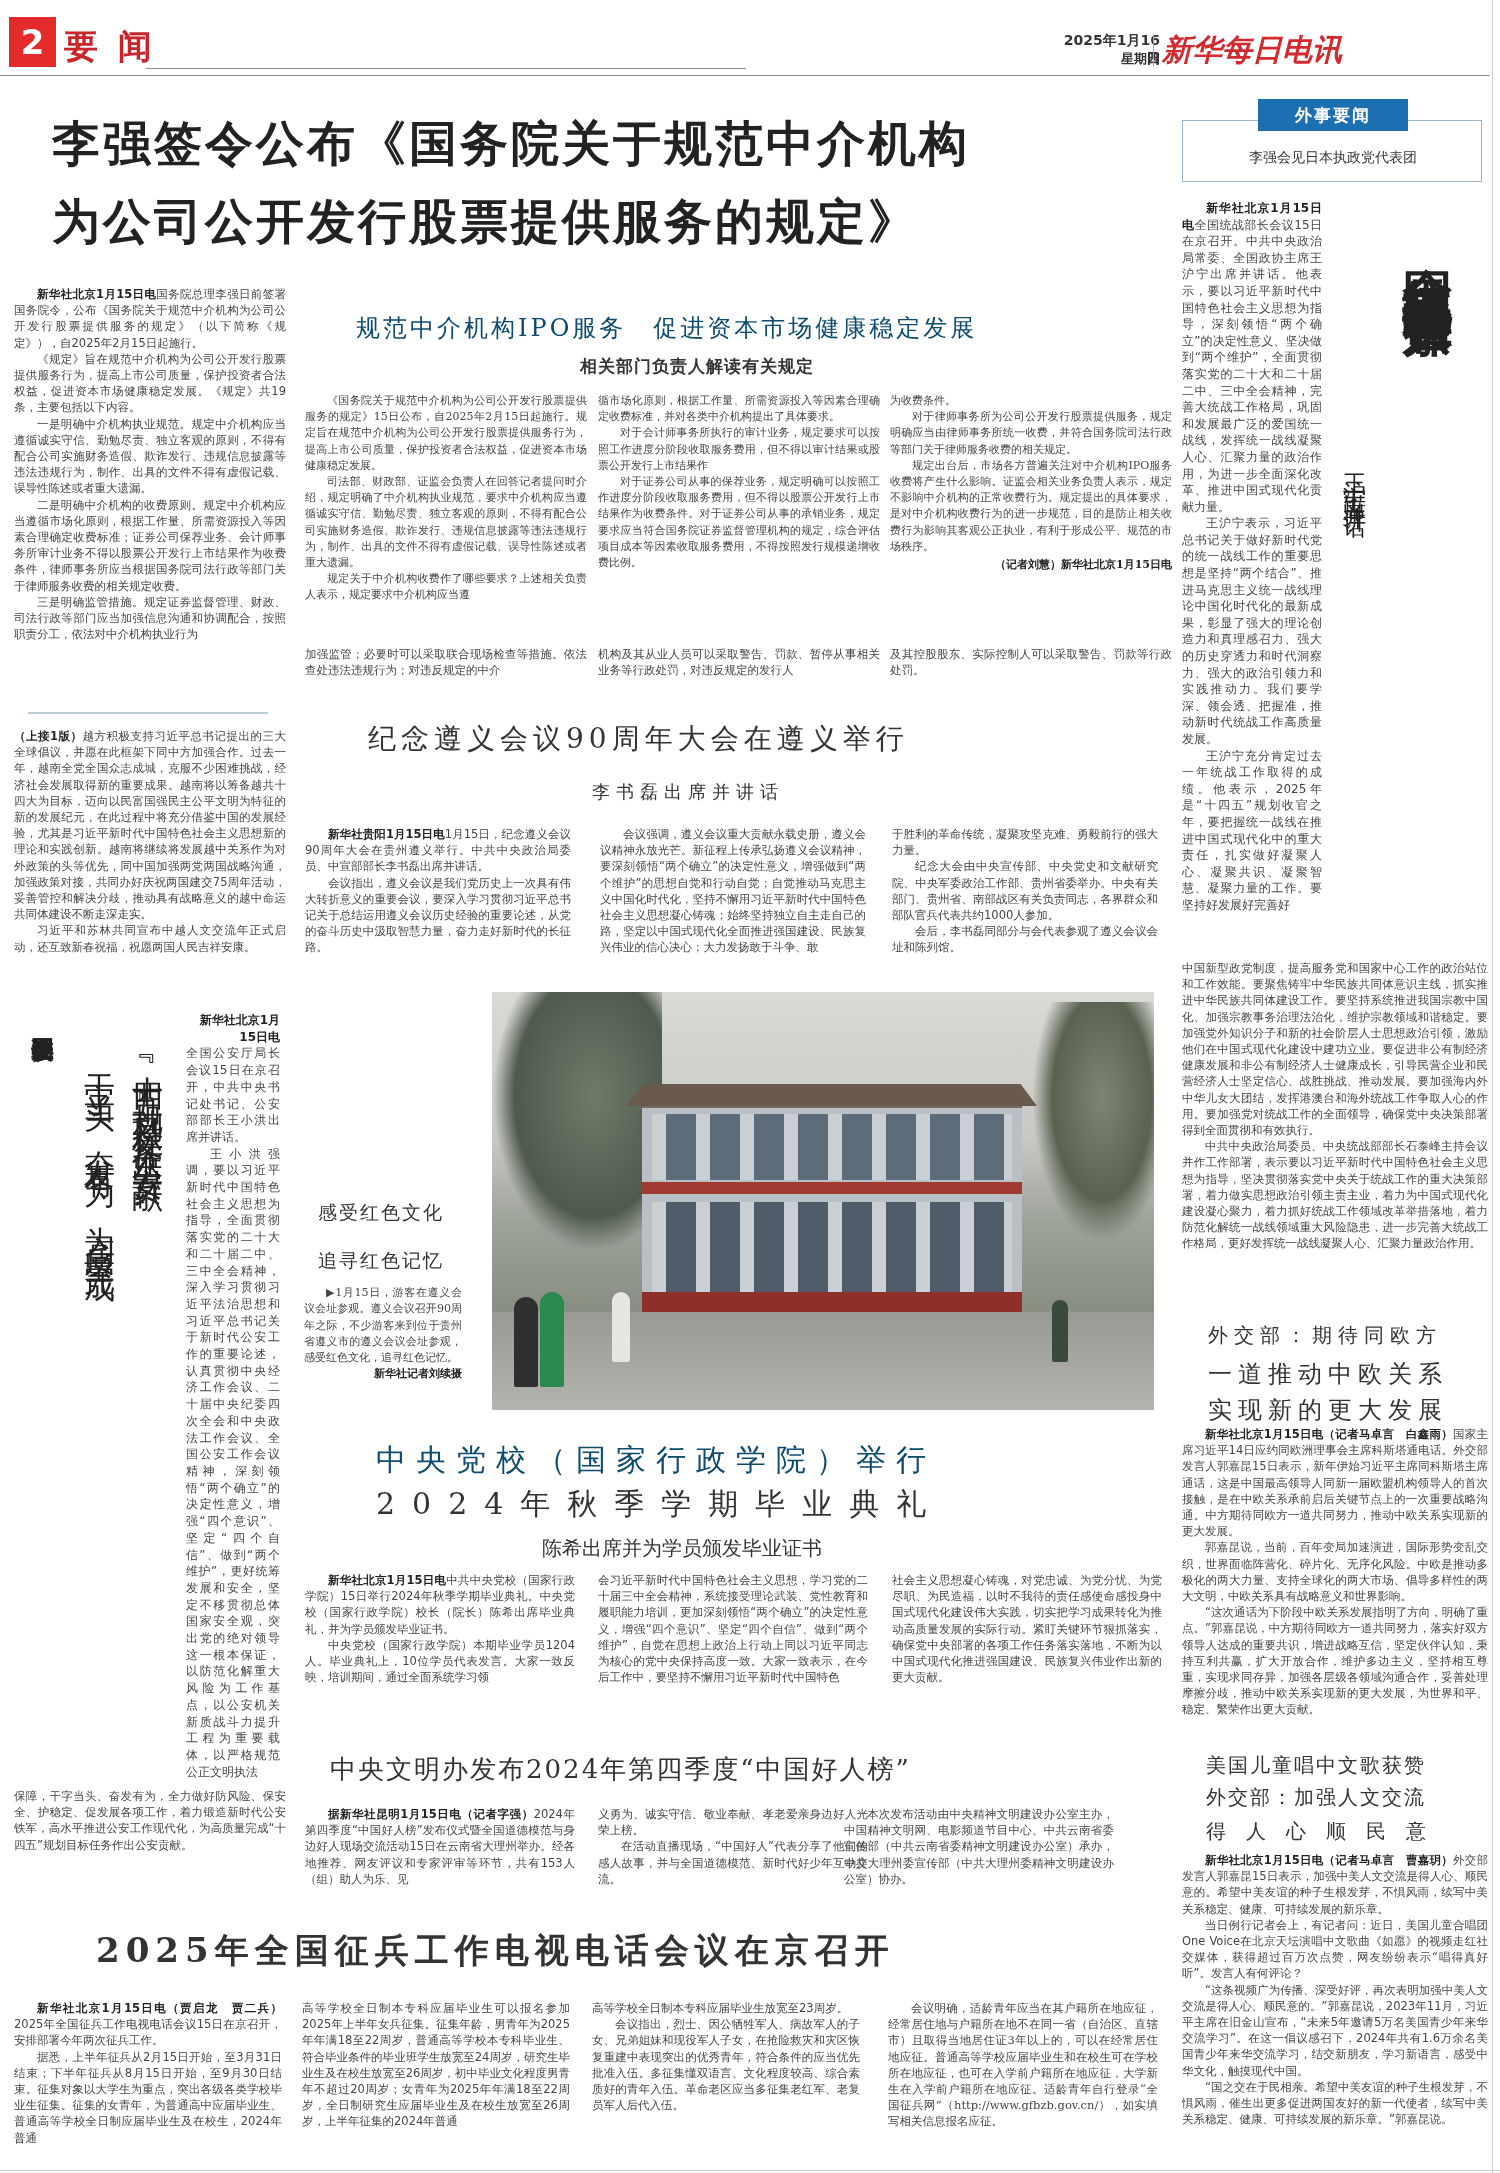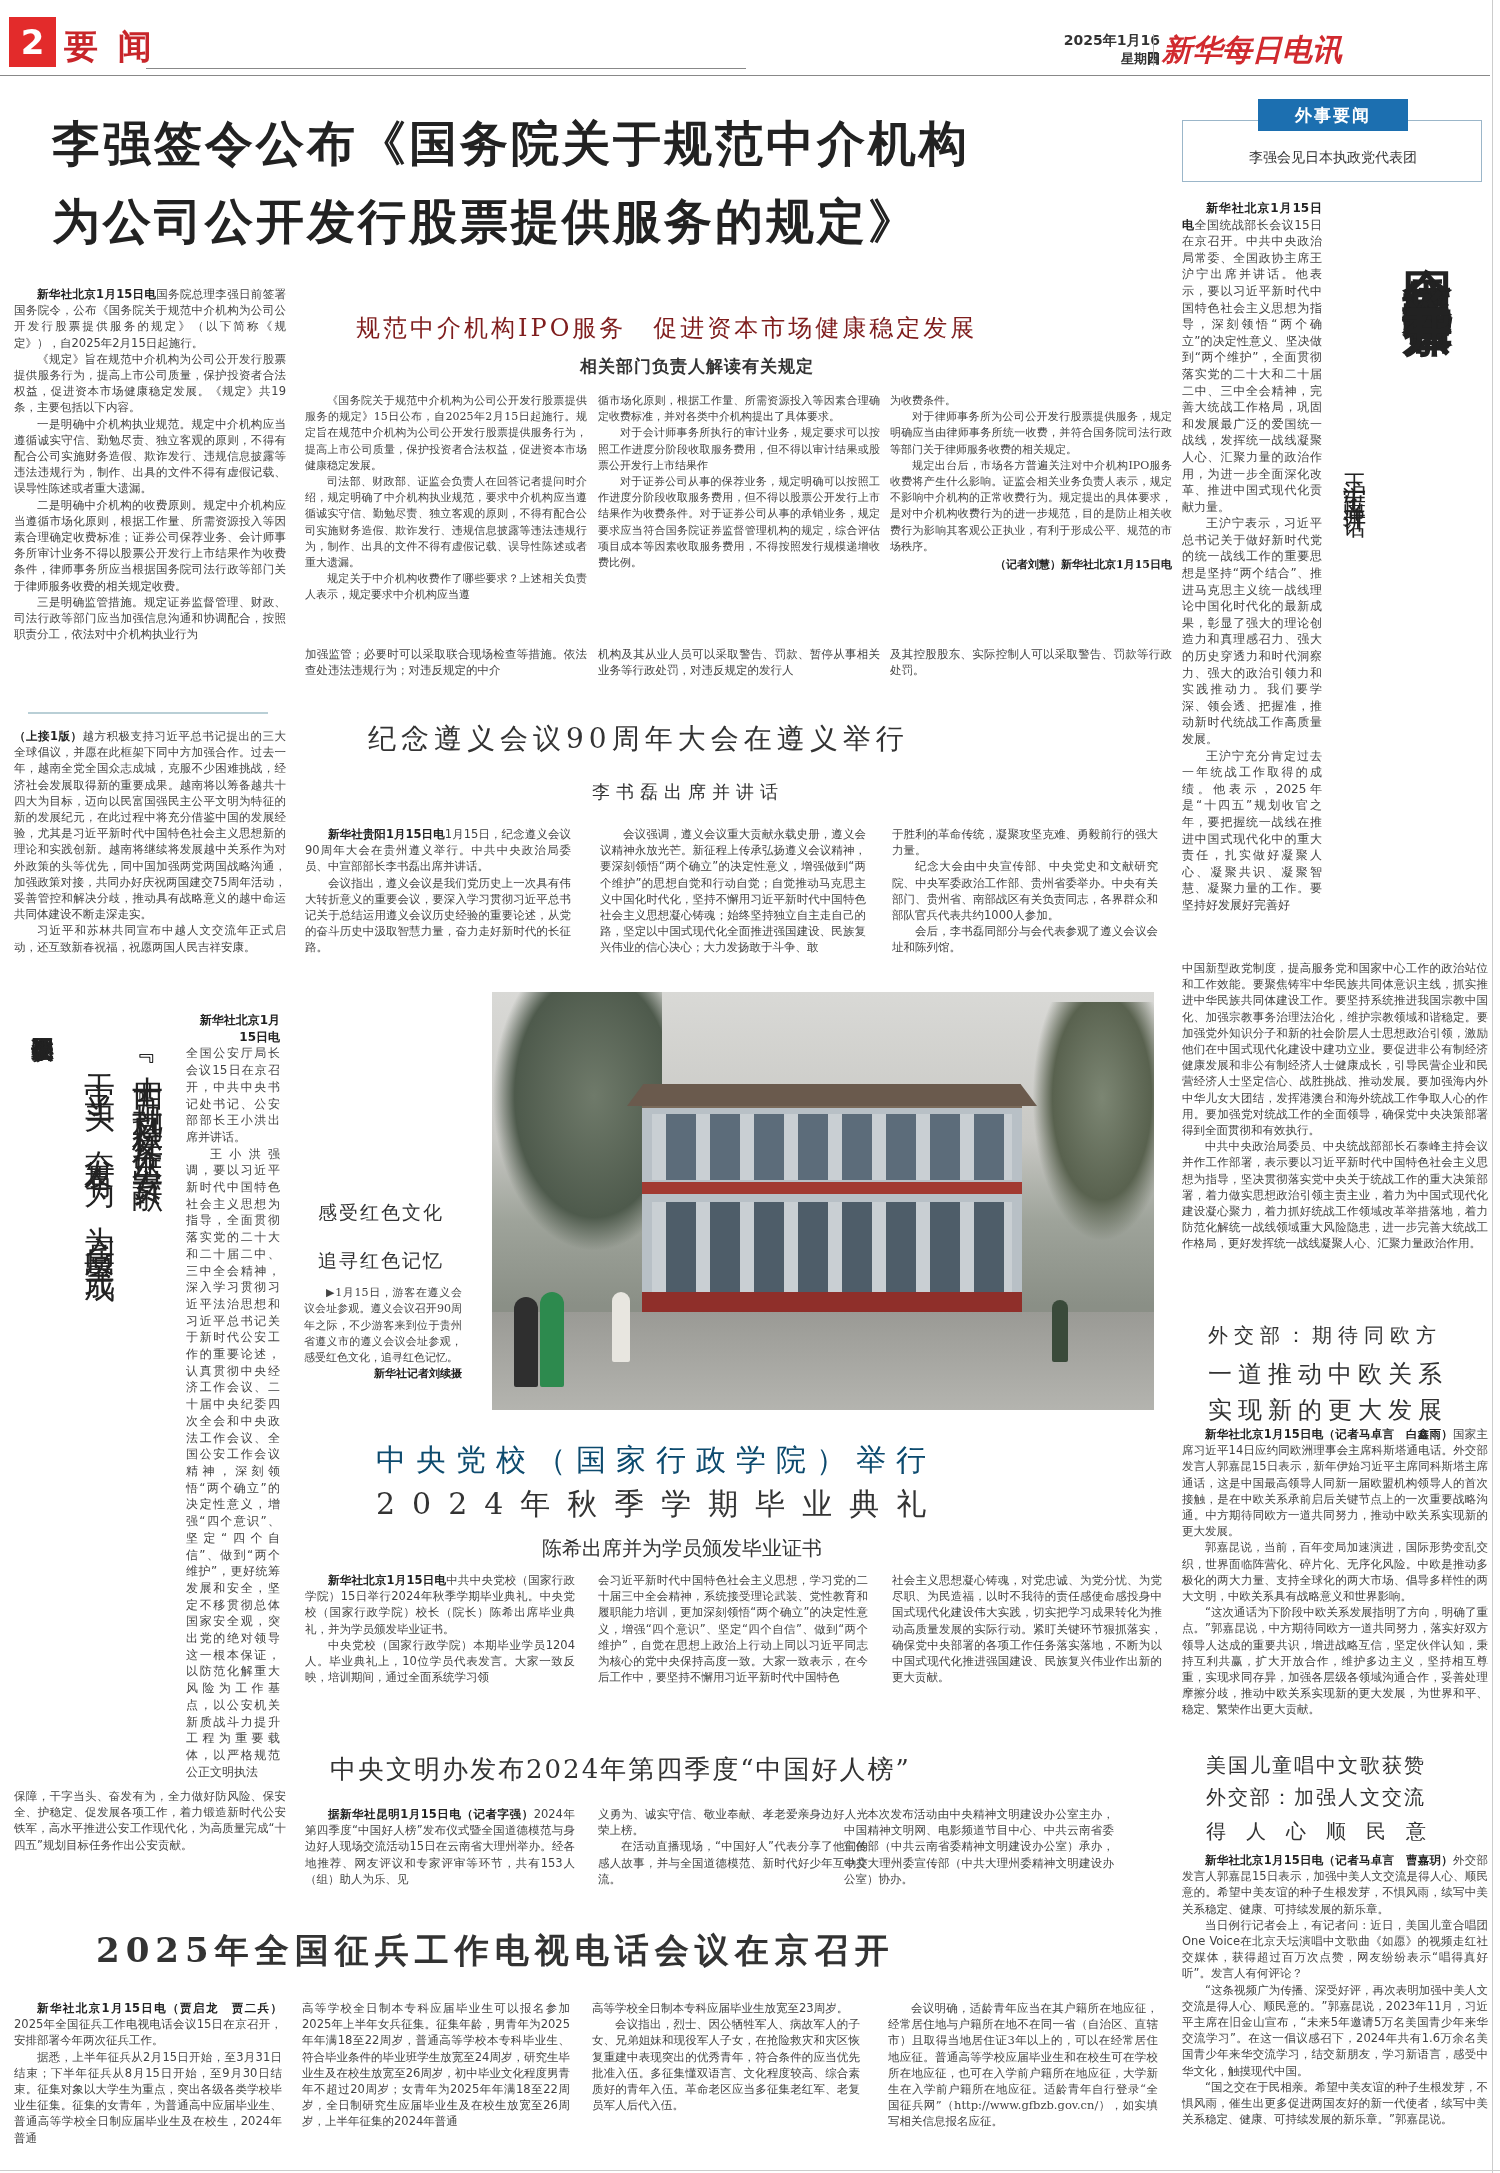--- a/index.html
+++ b/index.html
@@ -39,21 +39,21 @@
 </div>
 
 <div class="col txt" style="left:14px;top:286px;width:272px;">
   <p><span class="dl">新华社北京1月15日电</span><span>国务院总理李强日前签署国务院令，公布《国务院关于规范中介机构为公司公开发行股票提供服务的规定》（以下简称《规定》），自2025年2月15日起施行。</span></p>
   <p>《规定》旨在规范中介机构为公司公开发行股票提供服务行为，提高上市公司质量，保护投资者合法权益，促进资本市场健康稳定发展。《规定》共19条，主要包括以下内容。</p>
   <p>一是明确中介机构执业规范。规定中介机构应当遵循诚实守信、勤勉尽责、独立客观的原则，不得有配合公司实施财务造假、欺诈发行、违规信息披露等违法违规行为，制作、出具的文件不得有虚假记载、误导性陈述或者重大遗漏。</p>
   <p>二是明确中介机构的收费原则。规定中介机构应当遵循市场化原则，根据工作量、所需资源投入等因素合理确定收费标准；证券公司保荐业务、会计师事务所审计业务不得以股票公开发行上市结果作为收费条件，律师事务所应当根据国务院司法行政等部门关于律师服务收费的相关规定收费。</p>
   <p>三是明确监管措施。规定证券监督管理、财政、司法行政等部门应当加强信息沟通和协调配合，按照职责分工，依法对中介机构执业行为</p>
 </div>
 
-<div class="abs serif" style="left:356px;top:312px;font-size:24px;color:#7f1d1d;letter-spacing:3px;white-space:nowrap;">规范中介机构IPO服务　促进资本市场健康稳定发展</div>
+<div class="abs serif" style="left:356px;top:312px;font-size:24px;color:#0c4a6e;letter-spacing:3px;white-space:nowrap;">规范中介机构IPO服务　促进资本市场健康稳定发展</div>
 <div class="abs sans" style="left:580px;top:355px;font-size:17px;font-weight:bold;color:#333;letter-spacing:1px;text-align:center;">相关部门负责人解读有关规定</div>
 <div class="col txt serif" style="left:305px;top:393px;width:282px;font-family:'DejaVu Serif','Liberation Serif',serif;font-size:11px;">
   <p>《国务院关于规范中介机构为公司公开发行股票提供服务的规定》15日公布，自2025年2月15日起施行。规定旨在规范中介机构为公司公开发行股票提供服务行为，提高上市公司质量，保护投资者合法权益，促进资本市场健康稳定发展。</p>
   <p>司法部、财政部、证监会负责人在回答记者提问时介绍，规定明确了中介机构执业规范，要求中介机构应当遵循诚实守信、勤勉尽责、独立客观的原则，不得有配合公司实施财务造假、欺诈发行、违规信息披露等违法违规行为，制作、出具的文件不得有虚假记载、误导性陈述或者重大遗漏。</p>
   <p>规定关于中介机构收费作了哪些要求？上述相关负责人表示，规定要求中介机构应当遵</p>
 </div>
 <div class="col txt serif" style="left:598px;top:393px;width:282px;font-family:'DejaVu Serif','Liberation Serif',serif;font-size:11px;">
   <p class="noi">循市场化原则，根据工作量、所需资源投入等因素合理确定收费标准，并对各类中介机构提出了具体要求。</p>
   <p>对于会计师事务所执行的审计业务，规定要求可以按照工作进度分阶段收取服务费用，但不得以审计结果或股票公开发行上市结果作</p>
   <p>对于证券公司从事的保荐业务，规定明确可以按照工作进度分阶段收取服务费用，但不得以股票公开发行上市结果作为收费条件。对于证券公司从事的承销业务，规定要求应当符合国务院证券监督管理机构的规定，综合评估项目成本等因素收取服务费用，不得按照发行规模递增收费比例。</p>

